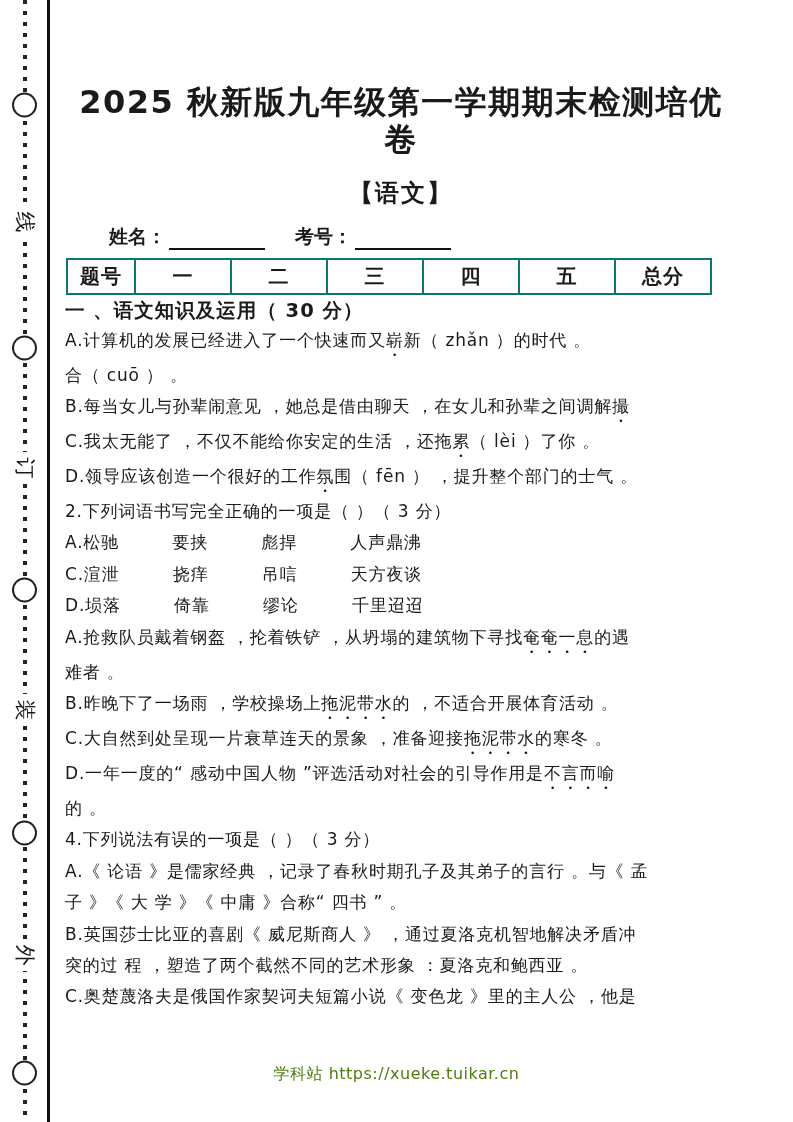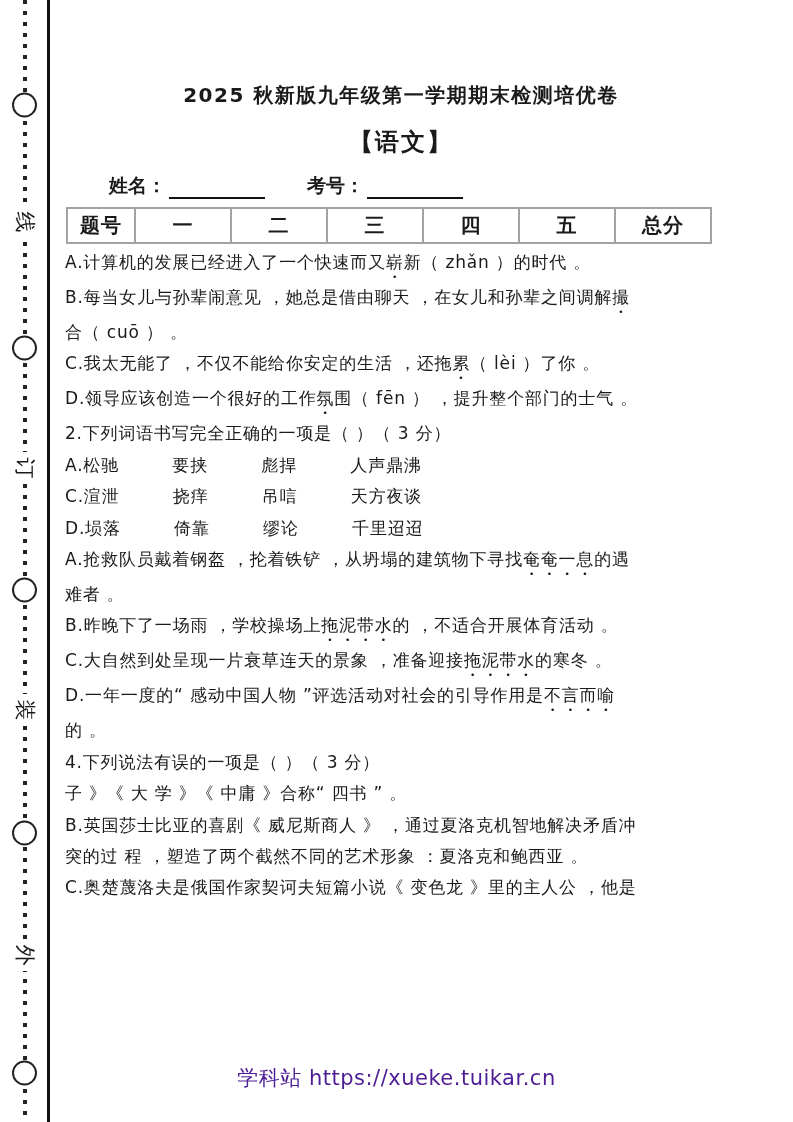--- a/index.html
+++ b/index.html
@@ -24,50 +24,50 @@
   .strip-char{
     position:absolute;left:8px;width:32px;text-align:center;
     font-size:21px;line-height:1;padding:6px 0;background:#fff;
     transform:translateY(-50%) rotate(90deg);
   }
   .divider-line{position:absolute;left:47px;top:0;width:2.5px;height:1122px;background:#111;}
 
   
   .content{position:absolute;left:65px;top:0;width:672px;}
   .title{
-    margin:84px 0 0;text-align:center;font-size:20px;font-weight:bold;
+    margin:84px 0 0;text-align:center;font-size:32px;font-weight:bold;
     letter-spacing:1.5px;line-height:1.15;
   }
   .subtitle{margin:19px 0 0;text-align:center;font-size:24px;font-weight:bold;letter-spacing:2px;}
 
-  .student-info{display:flex;margin:15px 0 0 44px;gap:42px;font-size:19px;font-weight:bold;}
+  .student-info{display:flex;margin:15px 0 0 44px;gap:30px;font-size:19px;font-weight:bold;}
   .field{display:flex;align-items:flex-end;}
   .blank{display:inline-block;width:96px;height:22px;border-bottom:2.5px solid #111;margin-left:3px;}
 
   table.score{
     border-collapse:collapse;table-layout:fixed;width:646px;margin:8px 0 0 1px;
   }
   table.score td{
-    border:2px solid #a3a3a3;height:33px;text-align:center;vertical-align:middle;
+    border:2px solid #0f766e;height:33px;text-align:center;vertical-align:middle;
     font-size:20px;font-weight:bold;letter-spacing:1px;padding:0;
   }
   .section-heading{
     margin:4px 0 0;font-size:19.5px;font-weight:bold;letter-spacing:1px;line-height:23px;
   }
 
   .qarea{margin-top:3px;font-size:17px;line-height:31.4px;letter-spacing:0.8px;}
   .qline{white-space:pre-wrap;}
   .em{
     -webkit-text-emphasis:filled dot;-webkit-text-emphasis-position:under right;
     text-emphasis:filled dot;text-emphasis-position:under right;
   }
 
   .footer{
     position:absolute;left:0;top:1064px;width:793px;text-align:center;
-    font-size:21px;color:#4c1d95;letter-spacing:0.5px;
+    font-size:16px;color:#4d7c0f;letter-spacing:0.5px;
   }
 </style>
 </head>
 <body>
 
 <div class="page">
 
   <aside class="binding-strip">
     <div class="dotted-line"></div>
 
@@ -117,39 +117,41 @@
             <td>一</td>
             <td>二</td>
             <td>三</td>
             <td>四</td>
             <td>五</td>
             <td>总分</td>
           </tr>
         </tbody>
     </table>
 
+    <h3 class="section-heading">一 、语文知识及运用（ 30 分）</h3>
 
     <div class="qarea">
 
         <div class="qline"><span>A.计算机的发展已经进入了一个快速而又</span><span class="em">崭</span><span>新（ zhǎn ）的时代 。</span></div>
+        <div class="qline"><span>合（ cuō ） 。</span></div>
         <div class="qline"><span>B.每当女儿与孙辈闹意见 ，她总是借由聊天 ，在女儿和孙辈之间调解</span><span class="em">撮</span></div>
-        <div class="qline"><span>合（ cuō ） 。</span></div>
         <div class="qline"><span>C.我太无能了 ，不仅不能给你安定的生活 ，还拖</span><span class="em">累</span><span>（ lèi ）了你 。</span></div>
         <div class="qline"><span>D.领导应该创造一个很好的工作</span><span class="em">氛</span><span>围（ fēn ） ，提升整个部门的士气 。</span></div>
         <div class="qline"><span>2.下列词语书写完全正确的一项是（ ）（ 3 分）</span></div>
         <div class="qline"><span>A.松驰　　　要挟　　　彪捍　　　人声鼎沸</span></div>
         <div class="qline"><span>C.渲泄　　　挠痒　　　吊唁　　　天方夜谈</span></div>
         <div class="qline"><span>D.埙落　　　倚靠　　　缪论　　　千里迢迢</span></div>
         <div class="qline"><span>A.抢救队员戴着钢盔 ，抡着铁铲 ，从坍塌的建筑物下寻找</span><span class="em">奄奄一息</span><span>的遇</span></div>
         <div class="qline"><span>难者 。</span></div>
         <div class="qline"><span>B.昨晚下了一场雨 ，学校操场上</span><span class="em">拖泥带水</span><span>的 ，不适合开展体育活动 。</span></div>
         <div class="qline"><span>C.大自然到处呈现一片衰草连天的景象 ，准备迎接</span><span class="em">拖泥带水</span><span>的寒冬 。</span></div>
         <div class="qline"><span>D.一年一度的“ 感动中国人物 ”评选活动对社会的引导作用是</span><span class="em">不言而喻</span></div>
         <div class="qline"><span>的 。</span></div>
         <div class="qline"><span>4.下列说法有误的一项是（ ）（ 3 分）</span></div>
+        <div class="qline"><span>A.《 论语 》是儒家经典 ，记录了春秋时期孔子及其弟子的言行 。与《 孟</span></div>
         <div class="qline"><span>子 》《 大 学 》《 中庸 》合称“ 四书 ” 。</span></div>
         <div class="qline"><span>B.英国莎士比亚的喜剧《 威尼斯商人 》 ，通过夏洛克机智地解决矛盾冲</span></div>
         <div class="qline"><span>突的过 程 ，塑造了两个截然不同的艺术形象 ：夏洛克和鲍西亚 。</span></div>
         <div class="qline"><span>C.奥楚蔑洛夫是俄国作家契诃夫短篇小说《 变色龙 》里的主人公 ，他是</span></div>
       </div>
   </main>
 
   <div class="footer">学科站 https://xueke.tuikar.cn</div>
 </div>
 

